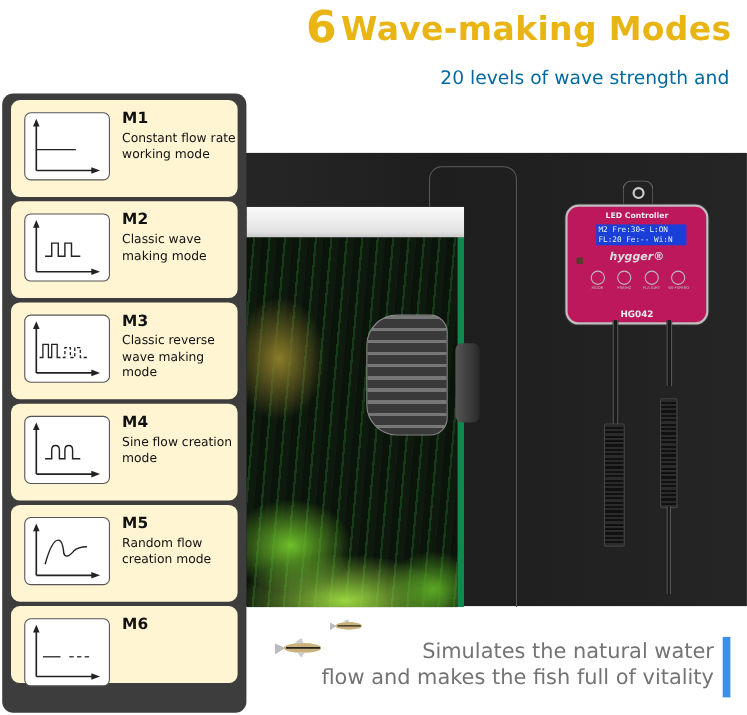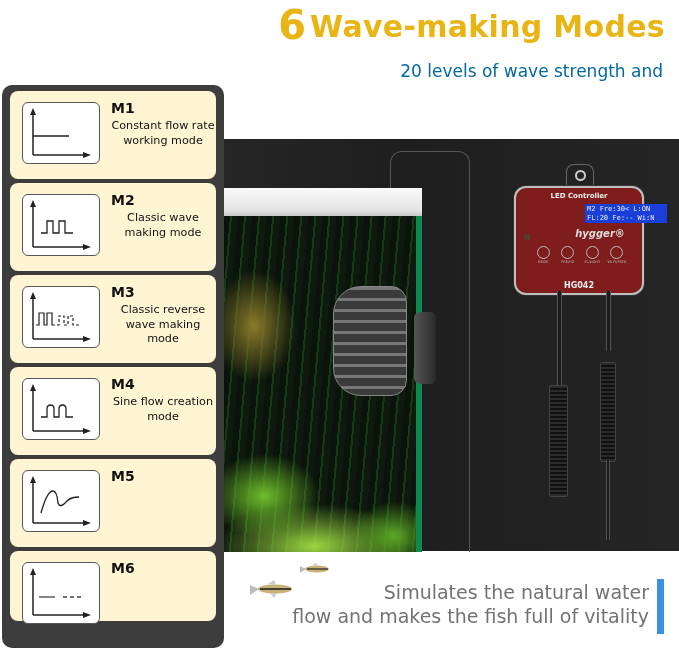--- a/index.html
+++ b/index.html
@@ -18,36 +18,36 @@
       radial-gradient(ellipse 140px 60px at 90px 330px, #9ad640, transparent 70%),
       radial-gradient(ellipse 60px 80px at 30px 110px, #8a7a2a, transparent 70%),
       repeating-linear-gradient(95deg, #0b140b 0 6px, #163a17 6px 8px, #0d1a0d 8px 14px),
       #0e180e; }
   .tank-edge { position:absolute; left:192px; top:28px; width:6px; height:336px; background:#0e8a4e; }
   .pump { position:absolute; left:333px; top:286px; width:80px; height:108px; }
   .pump-body { position:absolute; left:0; top:0; width:72px; height:108px; border-radius:28px 16px 16px 28px;
     background:repeating-linear-gradient(180deg,#777 0 3px,#3a3a3a 3px 11px); border:1px solid #888; }
   .pump-mount { position:absolute; left:414px; top:312px; width:22px; height:72px; border-radius:6px; background:linear-gradient(90deg,#555,#2a2a2a); }
   .cable-loop { position:absolute; left:390px; top:151px; width:78px; height:400px; border:1.5px solid #555; border-bottom:none; border-radius:12px 12px 0 0; }
-  .controller { position:absolute; left:514px; top:186px; width:126px; height:105px; border-radius:12px; background:#7f1d1d; border:2px solid #bfbfbf; box-shadow:0 0 0 1px #333; }
+  .controller { position:absolute; left:514px; top:186px; width:126px; height:105px; border-radius:12px; background:#be185d; border:2px solid #bfbfbf; box-shadow:0 0 0 1px #333; }
   .ctl-tab { position:absolute; left:566px; top:164px; width:26px; height:24px; border-radius:8px 8px 2px 2px; background:#222; border:1.5px solid #666; border-bottom:none; }
   .ctl-tab::after { content:""; position:absolute; left:8px; top:5px; width:7px; height:7px; border-radius:50%; border:2px solid #ccc; }
   .ctl-title { position:absolute; left:0; width:100%; top:4px; text-align:center; color:#eee; font-size:7px; font-weight:bold; }
-  .lcd { position:absolute; left:26px; top:16px; width:82px; height:19px; background:#1a3fd8; color:#e8f0ff; font-family:"DejaVu Sans Mono", monospace; font-size:7px; line-height:9px; padding:1px 2px; box-sizing:border-box; white-space:pre;margin-left:43px; }
-  .brand { position:absolute; left:0; width:100%; top:40px; text-align:center; color:#ddd; font-size:10px; font-weight:bold; font-style:italic;margin-left:21px; }
+  .lcd { position:absolute; left:26px; top:16px; width:82px; height:19px; background:#1a3fd8; color:#e8f0ff; font-family:"DejaVu Sans Mono", monospace; font-size:7px; line-height:9px; padding:1px 2px; box-sizing:border-box; white-space:pre; }
+  .brand { position:absolute; left:0; width:100%; top:40px; text-align:center; color:#ddd; font-size:10px; font-weight:bold; font-style:italic; }
   .ctl-btns { position:absolute; left:18px; top:58px; width:92px; display:flex; justify-content:space-between; }
   .ctl-btn { width:18px; display:flex; flex-direction:column; align-items:center; }
   .ctl-btn .knob { width:13px; height:13px; border-radius:50%; border:1.5px solid #bbb; box-sizing:border-box; }
   .ctl-btn .lbl { font-size:3.5px; color:#bbb; margin-top:1px; white-space:nowrap; }
   .light-sensor { position:absolute; left:8px; top:46px; width:6px; height:6px; background:#5a3a2a; border-radius:1px; }
   .model { position:absolute; left:0; width:100%; bottom:3px; text-align:center; color:#eee; font-size:8px; font-weight:bold; }
   .wire { position:absolute; background:#1a1a1a; border-left:1px solid #555; border-right:1px solid #555; }
   .plug { position:absolute; background:repeating-linear-gradient(180deg,#2b2b2b 0 2px,#111 2px 4px); border:1px solid #444; border-radius:2px; }
   .panel { position:absolute; left:2px; top:85px; width:222px; height:563px; background:#3d3d3d; border-radius:10px; }
-  .card { position:absolute; left:8px; width:206px; background:#fff5d3; border-radius:8px;text-align:center; }
+  .card { position:absolute; left:8px; width:206px; background:#fff5d3; border-radius:8px; }
   .card .graph { position:absolute; left:12px; top:11px; width:76px; height:60px; background:#fff; border:1px solid #555; border-radius:6px; }
   .card .graph svg { position:absolute; left:0; top:0; }
   .card .code { position:absolute; left:101px; top:9px; font-size:14px; font-weight:bold; color:#111; }
   .card .desc { position:absolute; left:101px; top:28px; width:104px; font-size:11.2px; line-height:14.5px; color:#111; }
   .fish { position:absolute; }
   .tagline { position:absolute; right:30px; top:580px; text-align:right; font-size:19px; line-height:24px; color:#737373; white-space:nowrap; }
   .accent-bar { position:absolute; left:657px; top:579px; width:7px; height:55px; background:#3b8fe6; }
 </style>
 </head>
 <body>
@@ -166,20 +166,21 @@
     <div class="graph">
       <svg width="76" height="60" viewBox="0 0 76 60">
           <path d="M10 52 V8" stroke="#222" stroke-width="1.5" fill="none"></path>
           <path d="M7 12 L10 5 L13 12 Z" fill="#222"></path>
           <path d="M10 52 H64" stroke="#222" stroke-width="1.5"></path>
           <path d="M60 49 L68 52 L60 55 Z" fill="#222"></path>
           <path d="M18 42 Q24 20 30 20 Q34 20 35 32 Q37 38 44 30 Q48 26 56 26" stroke="#222" stroke-width="1.3" fill="none"></path>
         </svg>
     </div>
     <div class="code">M5</div>
+    <div class="desc">Random flow creation mode</div>
   </div>
 
   <div class="card" style="top:466px;height:70px;">
     <div class="graph">
       <svg width="76" height="60" viewBox="0 0 76 60">
           <path d="M10 52 V8" stroke="#222" stroke-width="1.5" fill="none"></path>
           <path d="M7 12 L10 5 L13 12 Z" fill="#222"></path>
           <path d="M10 52 H64" stroke="#222" stroke-width="1.5"></path>
           <path d="M60 49 L68 52 L60 55 Z" fill="#222"></path>
           <path d="M16 34 H32" stroke="#444" stroke-width="1.3"></path>

